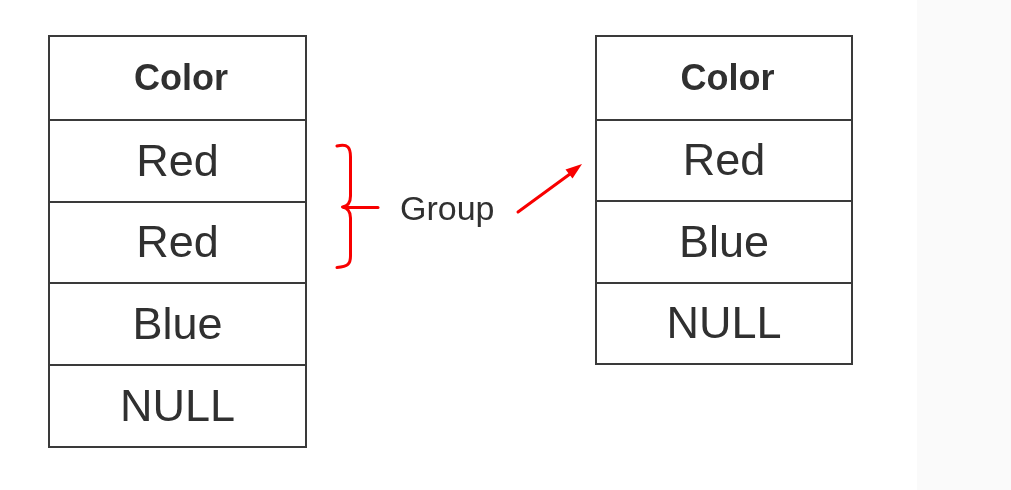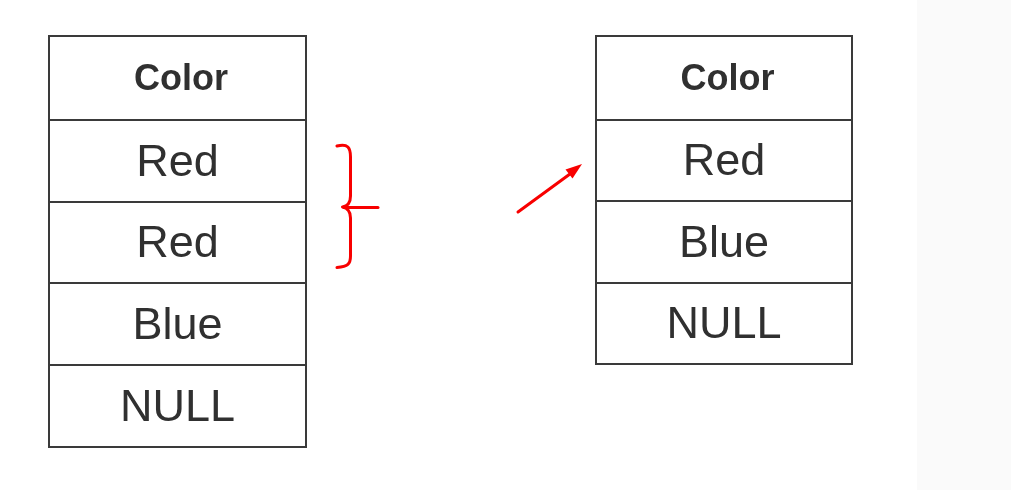--- a/index.html
+++ b/index.html
@@ -103,14 +103,15 @@
   <svg class="overlay" viewBox="0 0 1011 490" xmlns="http://www.w3.org/2000/svg">
 
     <path class="red-stroke" d="M337,146 C348,143 350.5,148 350.5,157 L350.5,196 C350.5,203 348,206 342.5,207 C348,208 350.5,211 350.5,218 L350.5,256 C350.5,264 348,266.5 337,267.5"></path>
 
     <path class="red-stroke" d="M344,207.5 L378,207.5"></path>
 
     <path class="red-stroke" d="M518,212 L572,172.5"></path>
     <polygon class="red-fill" points="582,164 572.5,178.5 565.5,169.5"></polygon>
   </svg>
 
+  <div class="group-label">Group</div>
 
 </div>
 
 </body></html>

